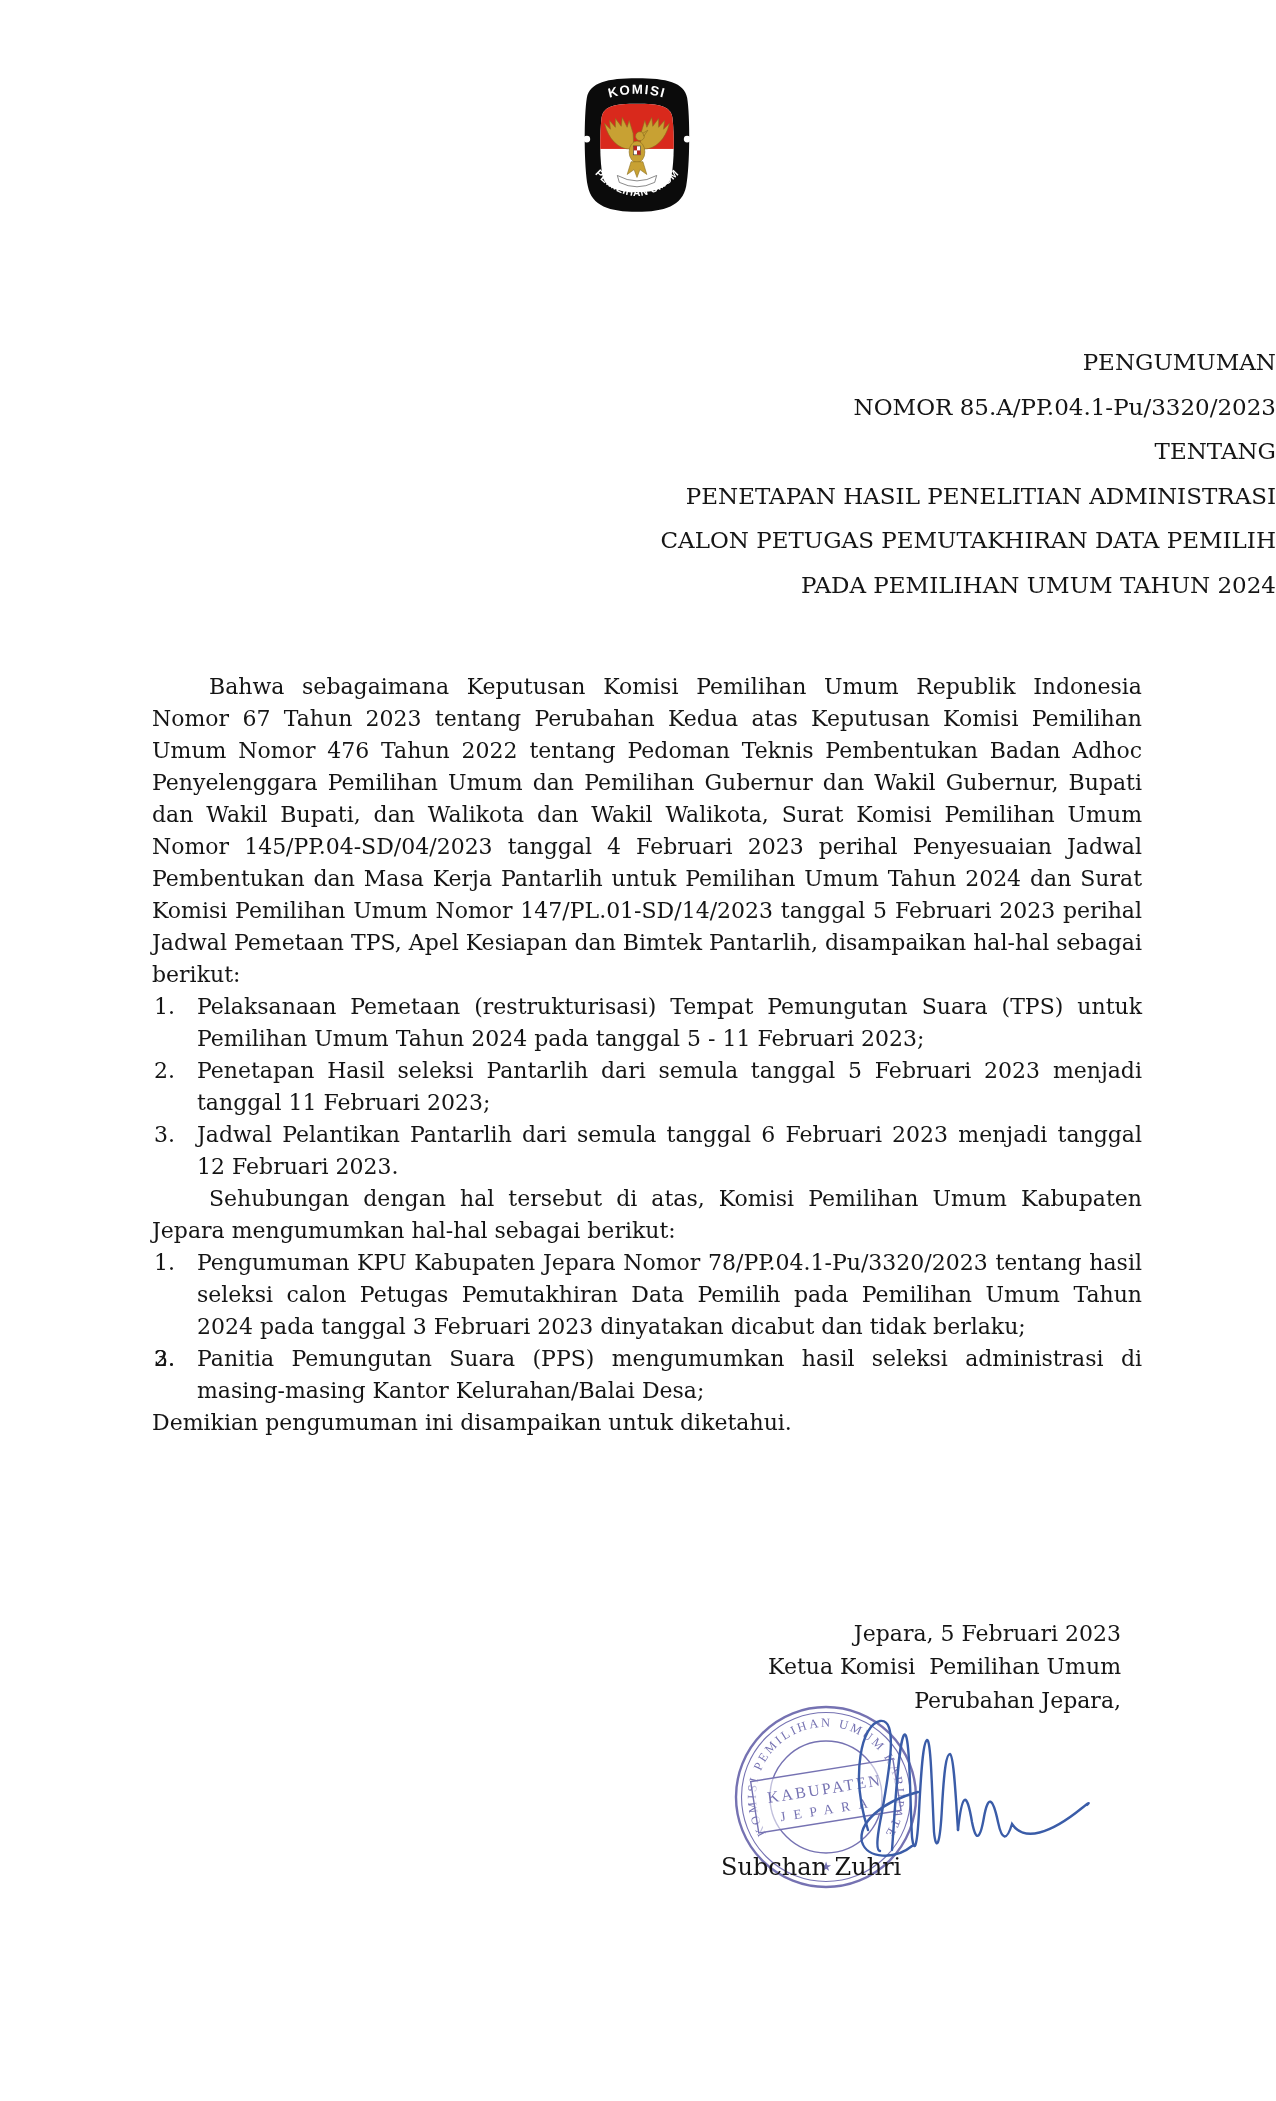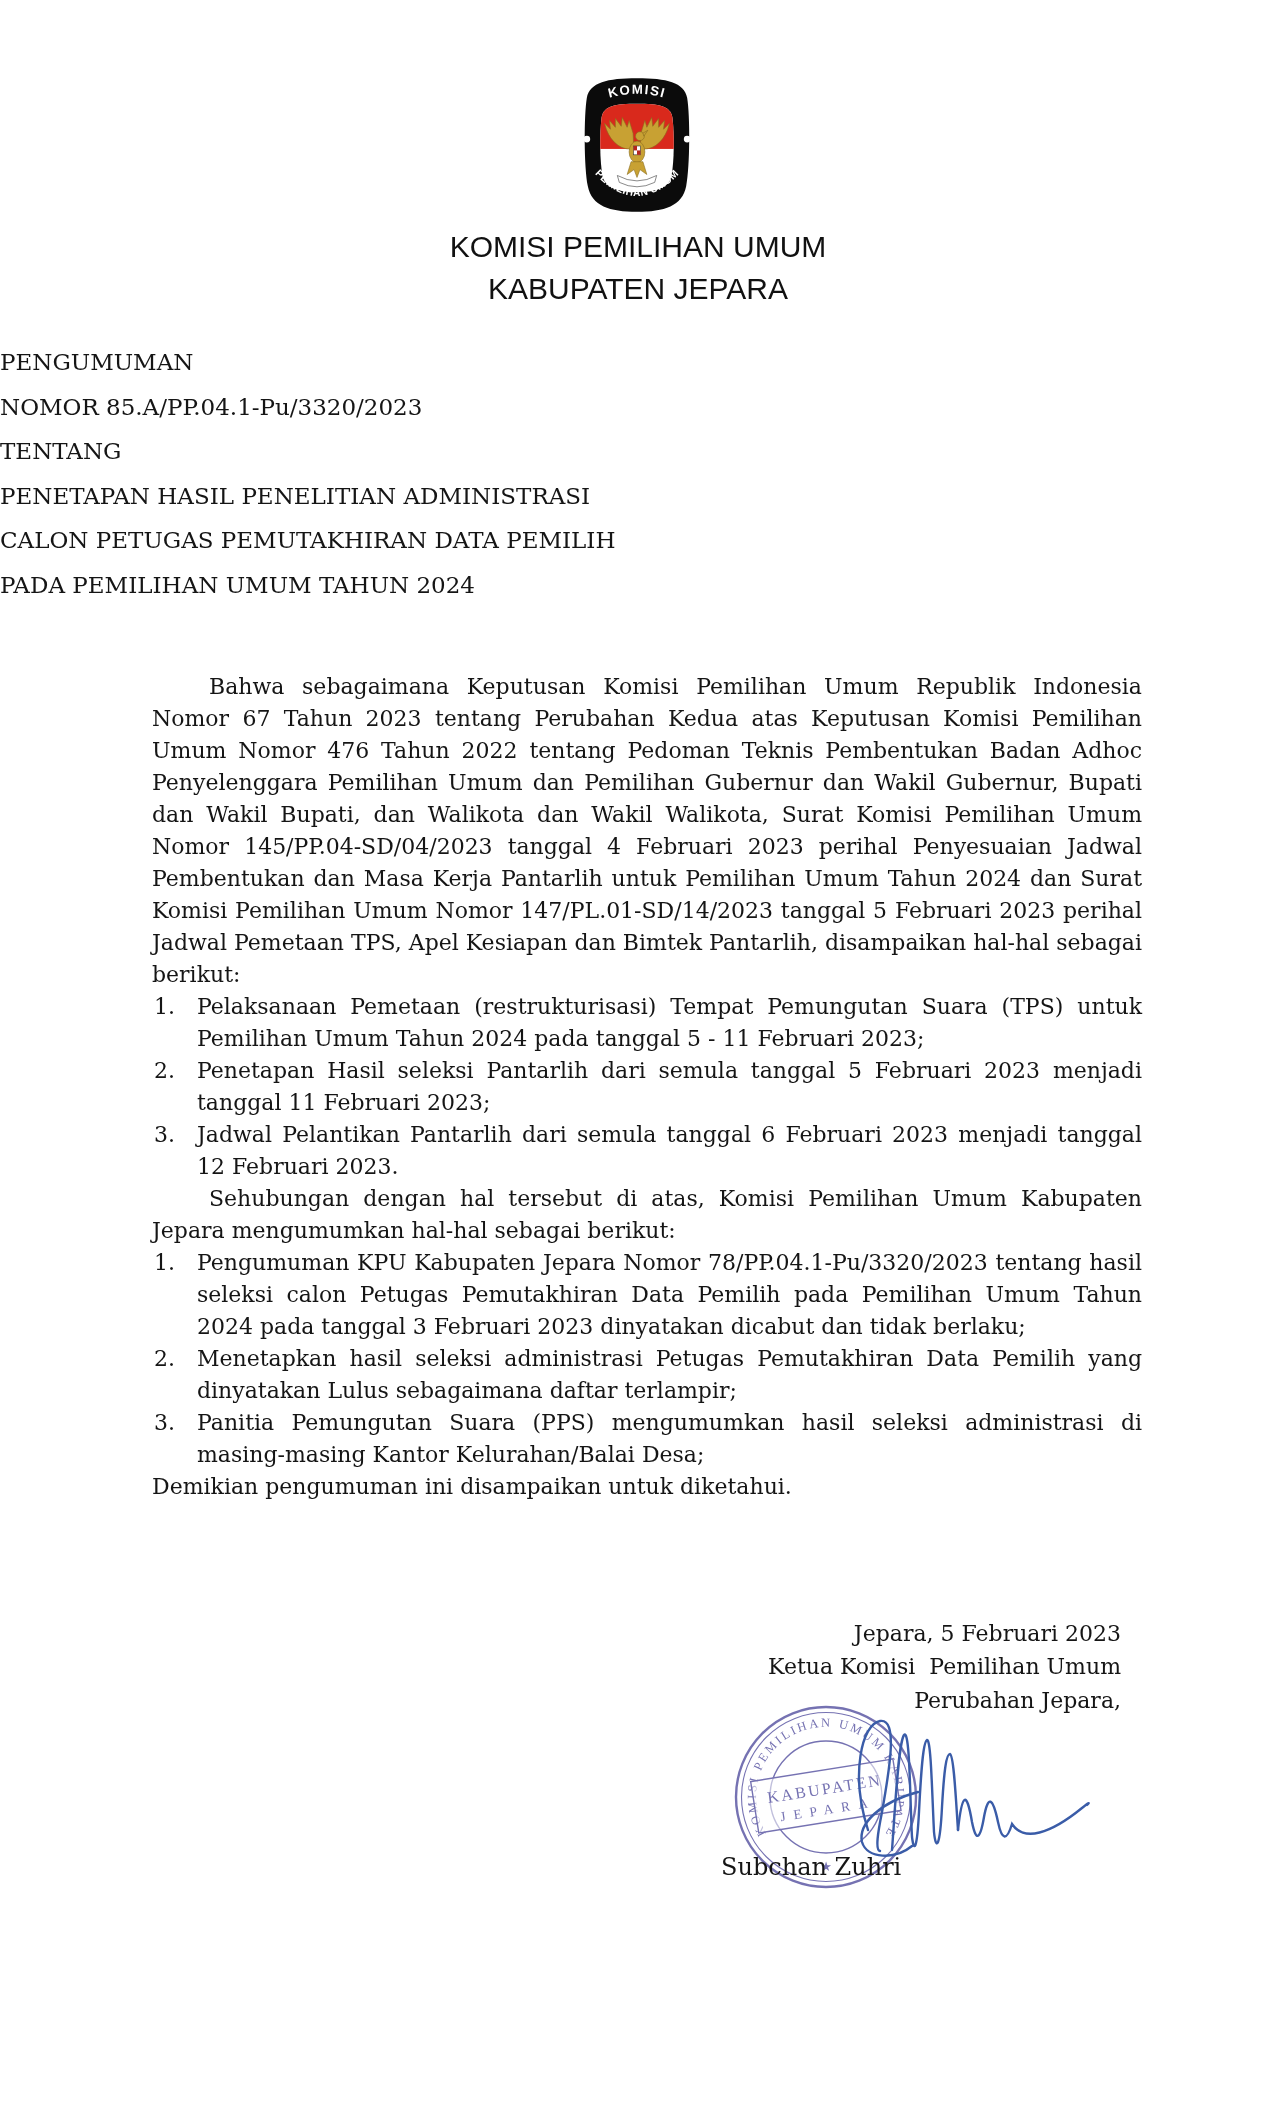--- a/index.html
+++ b/index.html
@@ -16,21 +16,21 @@
   .org-name{
     position:absolute;top:226px;left:0;width:100%;
     text-align:center;
     font-family:"Liberation Sans", sans-serif;
     font-size:30px;line-height:42px;
     letter-spacing:0px;color:#111;
   }
   
   .doc-title{
     position:absolute;top:340px;left:0;width:100%;
-    text-align:left;
+    text-align:right;
     font-size:23px;line-height:44.5px;
     color:#151515;
   }
   
   .body-text{
     position:absolute;top:671px;left:152px;width:990px;
     font-size:22px;line-height:32px;
     text-align:justify;
     color:#151515;
   }
@@ -91,24 +91,20 @@
     <text font-family="Liberation Sans, sans-serif" font-size="13.5" font-weight="bold" fill="#ffffff" letter-spacing="1.5">
       <textPath href="#topArc" startOffset="50%" text-anchor="middle">KOMISI</textPath>
     </text>
     <text font-family="Liberation Sans, sans-serif" font-size="10.5" font-weight="bold" fill="#ffffff" letter-spacing="0.5">
       <textPath href="#bottomArc" startOffset="50%" text-anchor="middle">PEMILIHAN UMUM</textPath>
     </text>
     <circle cx="9" cy="64" r="3.4" fill="#ffffff"></circle>
     <circle cx="111" cy="64" r="3.4" fill="#ffffff"></circle>
   </svg>
 
-  <div class="org-name">
-    <div>KOMISI PEMILIHAN UMUM</div>
-    <div>KABUPATEN JEPARA</div>
-  </div>
 
   <div class="doc-title">
     <div>PENGUMUMAN</div>
     <div>NOMOR 85.A/PP.04.1-Pu/3320/2023</div>
     <div>TENTANG</div>
     <div>PENETAPAN HASIL PENELITIAN ADMINISTRASI</div>
     <div>CALON PETUGAS PEMUTAKHIRAN DATA PEMILIH</div>
     <div>PADA PEMILIHAN UMUM TAHUN 2024</div>
   </div>
 
@@ -129,21 +125,20 @@
     </div>
 
     <p class="para-indent">Sehubungan dengan hal tersebut di atas, Komisi Pemilihan Umum Kabupaten Jepara mengumumkan hal-hal sebagai berikut:</p>
 
     <div class="oli">
       <span class="num">1.</span>
       <span>Pengumuman KPU Kabupaten Jepara Nomor 78/PP.04.1-Pu/3320/2023 tentang hasil seleksi calon Petugas Pemutakhiran Data Pemilih pada Pemilihan Umum Tahun 2024 pada tanggal 3 Februari 2023 dinyatakan dicabut dan tidak berlaku;</span>
     </div>
     <div class="oli">
       <span class="num">2.</span>
-      <span>Menetapkan hasil seleksi administrasi Petugas Pemutakhiran Data Pemilih yang dinyatakan Lulus sebagaimana daftar terlampir;</span>
     </div>
     <div class="oli">
       <span class="num">3.</span>
       <span>Panitia Pemungutan Suara (PPS) mengumumkan hasil seleksi administrasi di masing-masing Kantor Kelurahan/Balai Desa;</span>
     </div>
 
     <p class="para">Demikian pengumuman ini disampaikan untuk diketahui.</p>
   </div>
 
   <div class="sig-lines">

